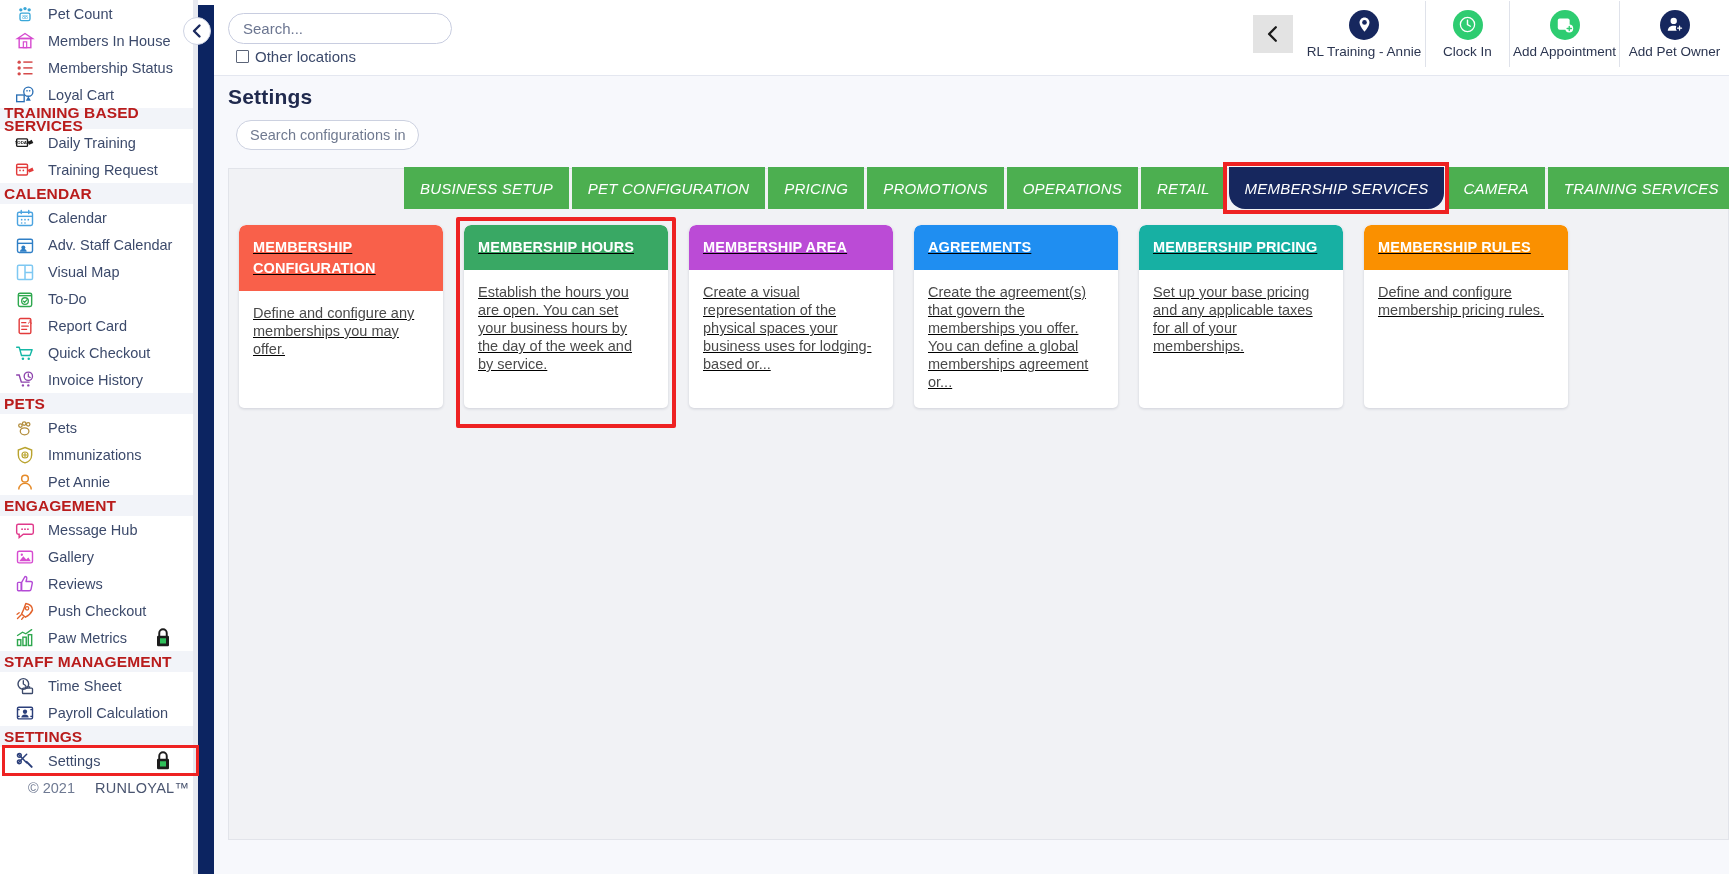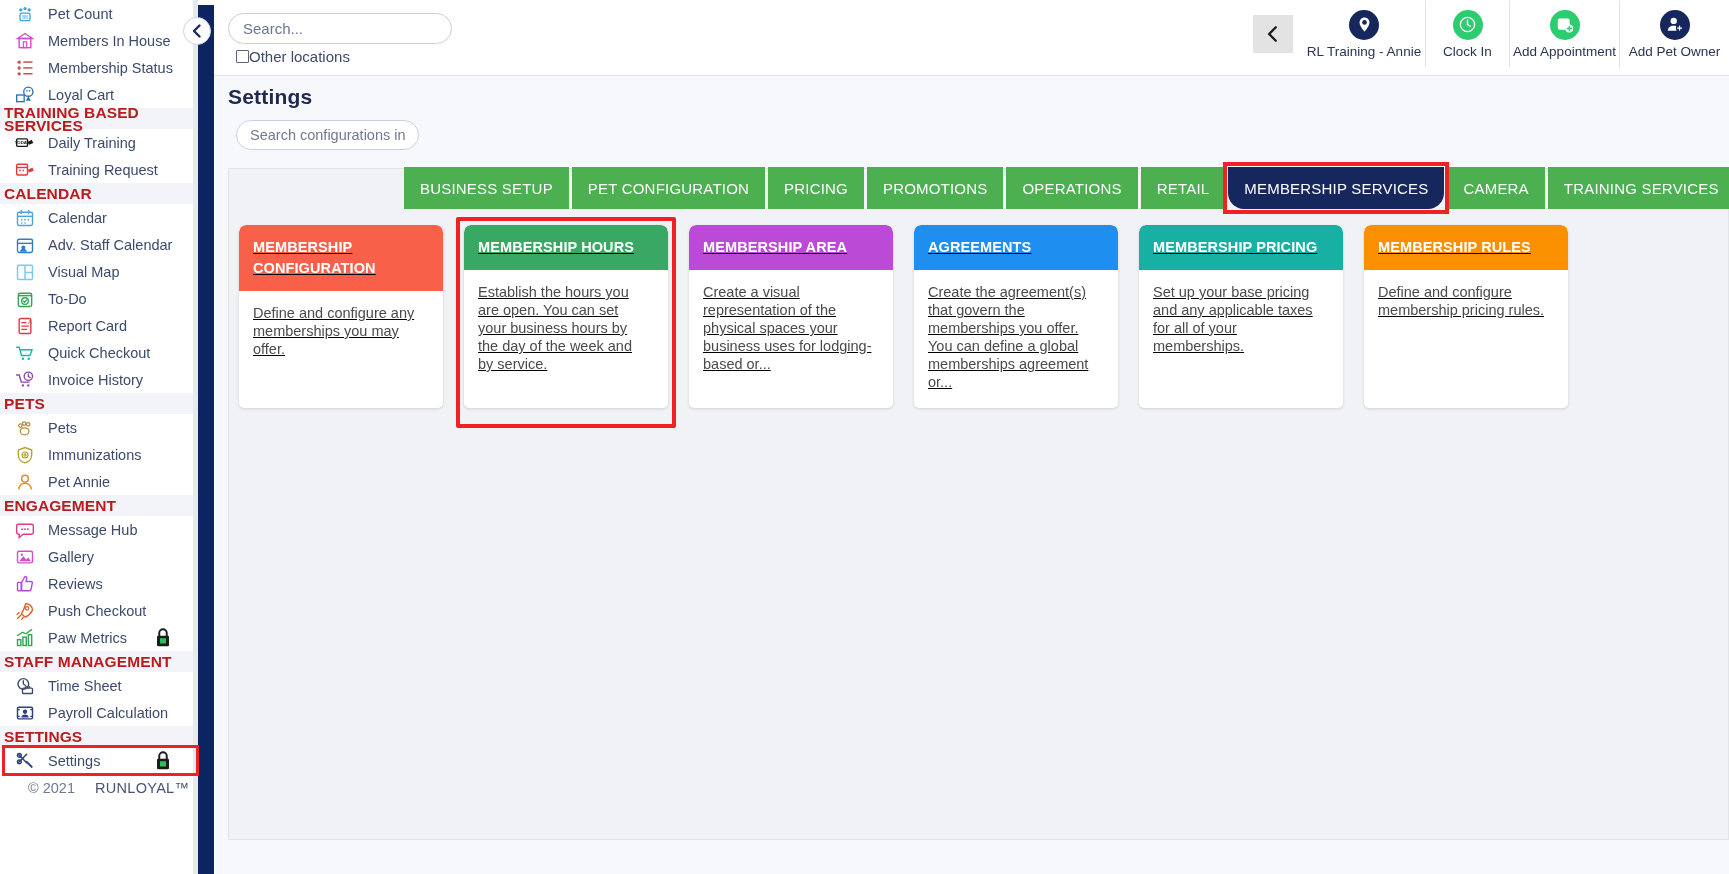--- a/index.html
+++ b/index.html
@@ -95,21 +95,21 @@
   .search-input {
     width: 224px; height: 31px;
     border: 1px solid #c8cde0; border-radius: 16px;
     padding: 0 14px; font-size: 15px; color:#7f1d1d;
     outline:none; background:#fff;
     font-family:"Liberation Sans", sans-serif;
   }
   .search-input::placeholder { color:#6b7590; }
   .otherloc {
     position:absolute; left:22px; top:48px;
-    display:flex; align-items:center; gap:0;
+    display:flex; align-items:center; gap:6px;
     font-size:15px; color:#3c4a6b; cursor:pointer;
   }
   .otherloc .cb {
     width:13px; height:13px; border:1.5px solid #5b6478; background:#fff; border-radius:1px;
   }
 
   .top-actions {
     position:absolute; right:0; top:0; height:68px;
     display:flex; align-items:center; gap:0;
   }
@@ -154,21 +154,21 @@
   .tabstrip {
     position:absolute; left:0; top:-2px; right:0; height:42px;
     display:flex; align-items:flex-start; gap:3px; padding-left:175px;
   }
   .tab {
     height:42px;
     background:#4caf50; color:#fff;
     font-size:15px; letter-spacing:.2px;
     display:flex; align-items:center; justify-content:center;
     padding: 0 16px;
-    cursor:pointer; white-space:nowrap;
+    cursor:pointer; white-space:nowrap;font-style:italic;
   }
   .tab.active {
     background:#16275e; border-radius:0 0 16px 16px;
   }
   .tab-highlight {
     position:absolute; border:4px solid #ee2222; pointer-events:none; z-index:6;
   }
 
   .cards {
     position:absolute; left:10px; top:56px; right:0; display:flex; gap:21px;text-decoration:underline;

